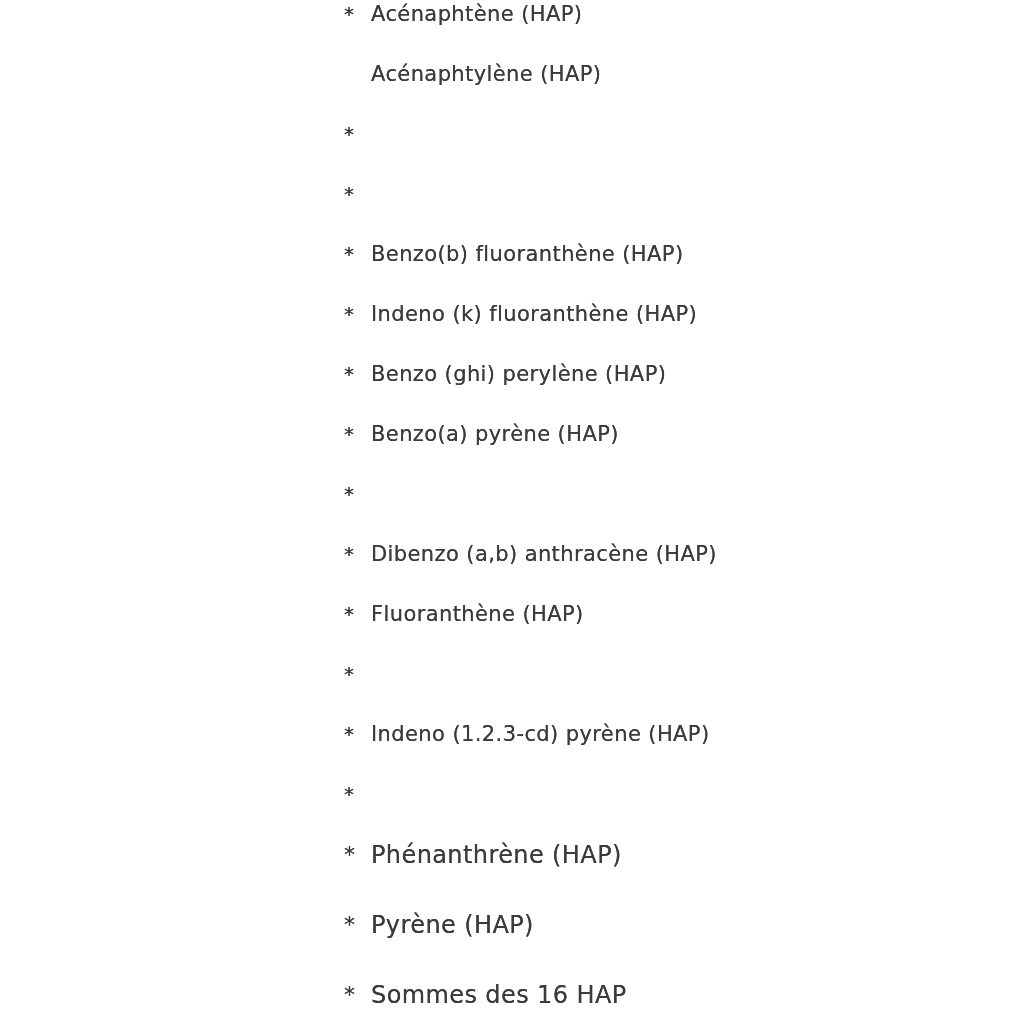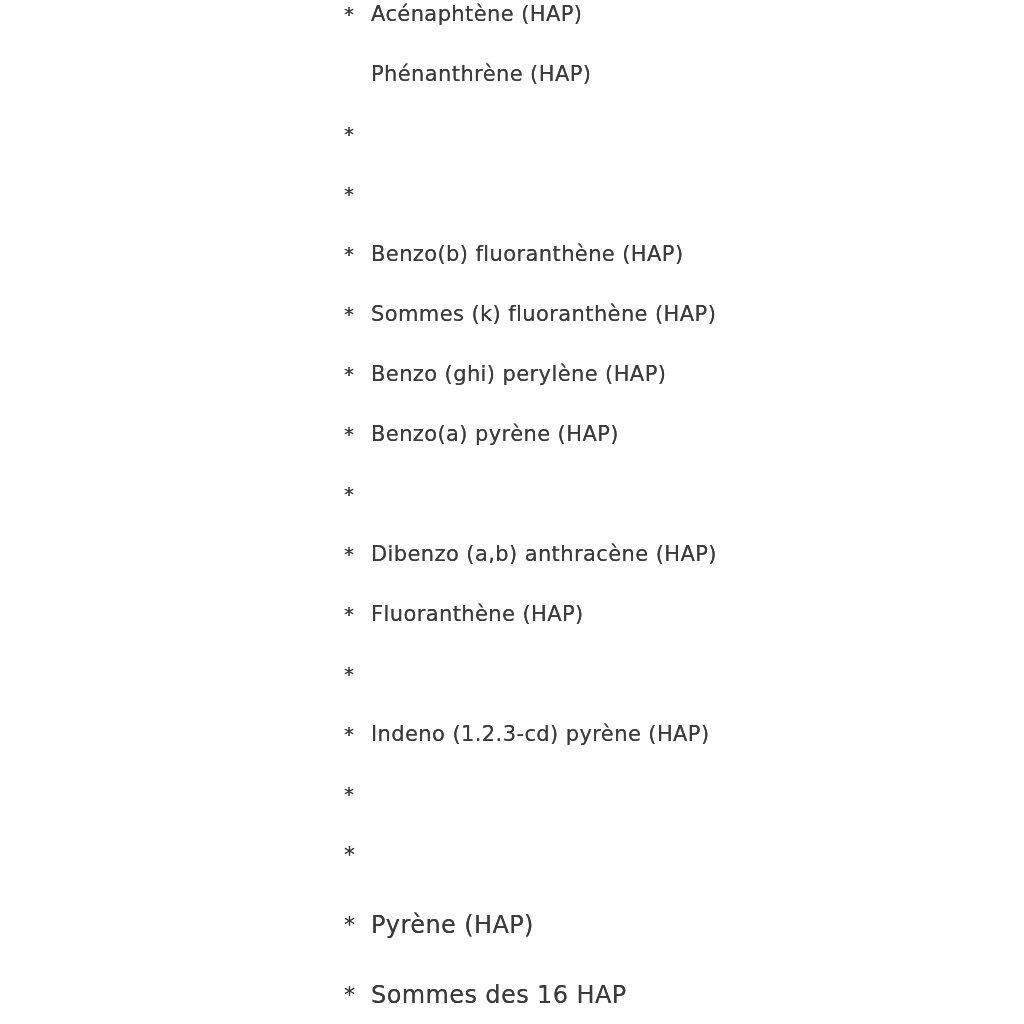--- a/index.html
+++ b/index.html
@@ -61,39 +61,39 @@
 
 <div class="page">
   <ul class="hap-list" id="hap-list">
   <li class="row">
     <span class="bullet">*</span>
     <span class="label">Acénaphtène (HAP)</span>
   </li>
 
   <li class="row">
     <span class="bullet"></span>
-    <span class="label">Phénanthrène (HAP)</span>
+    <span class="label">Acénaphtylène (HAP)</span>
   </li>
 
   <li class="row">
     <span class="bullet">*</span>
   </li>
 
   <li class="row">
     <span class="bullet">*</span>
   </li>
 
   <li class="row">
     <span class="bullet">*</span>
     <span class="label">Benzo(b) fluoranthène (HAP)</span>
   </li>
 
   <li class="row">
     <span class="bullet">*</span>
-    <span class="label">Sommes (k) fluoranthène (HAP)</span>
+    <span class="label">Indeno (k) fluoranthène (HAP)</span>
   </li>
 
   <li class="row">
     <span class="bullet">*</span>
     <span class="label">Benzo (ghi) perylène (HAP)</span>
   </li>
 
   <li class="row">
     <span class="bullet">*</span>
     <span class="label">Benzo(a) pyrène (HAP)</span>
@@ -121,20 +121,21 @@
     <span class="bullet">*</span>
     <span class="label">Indeno (1.2.3-cd) pyrène (HAP)</span>
   </li>
 
   <li class="row">
     <span class="bullet">*</span>
   </li>
 
   <li class="row large">
     <span class="bullet">*</span>
+    <span class="label">Phénanthrène (HAP)</span>
   </li>
 
   <li class="row large">
     <span class="bullet">*</span>
     <span class="label">Pyrène (HAP)</span>
   </li>
 
   <li class="row large">
     <span class="bullet">*</span>
     <span class="label">Sommes des 16 HAP</span>

